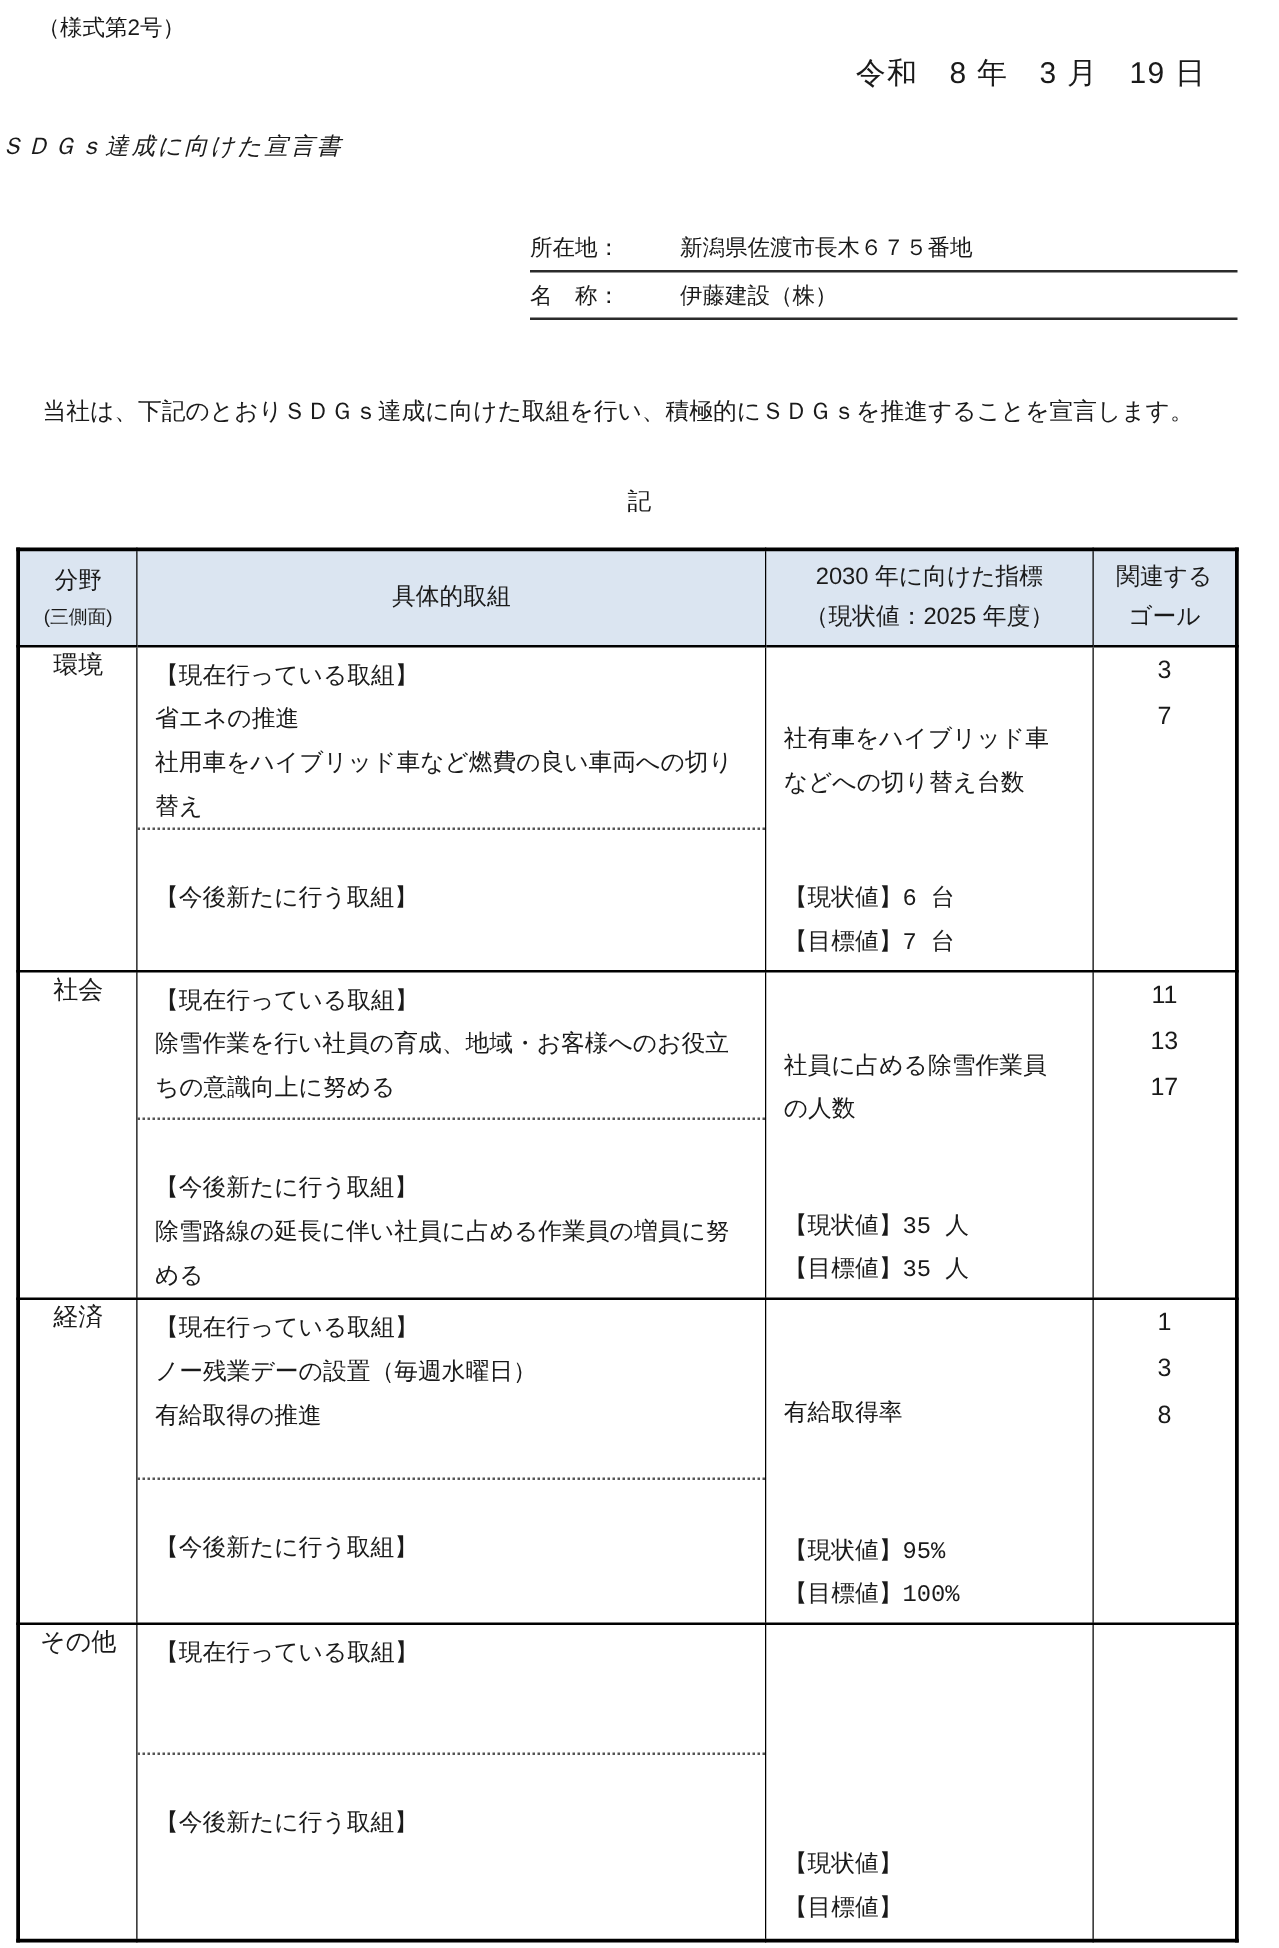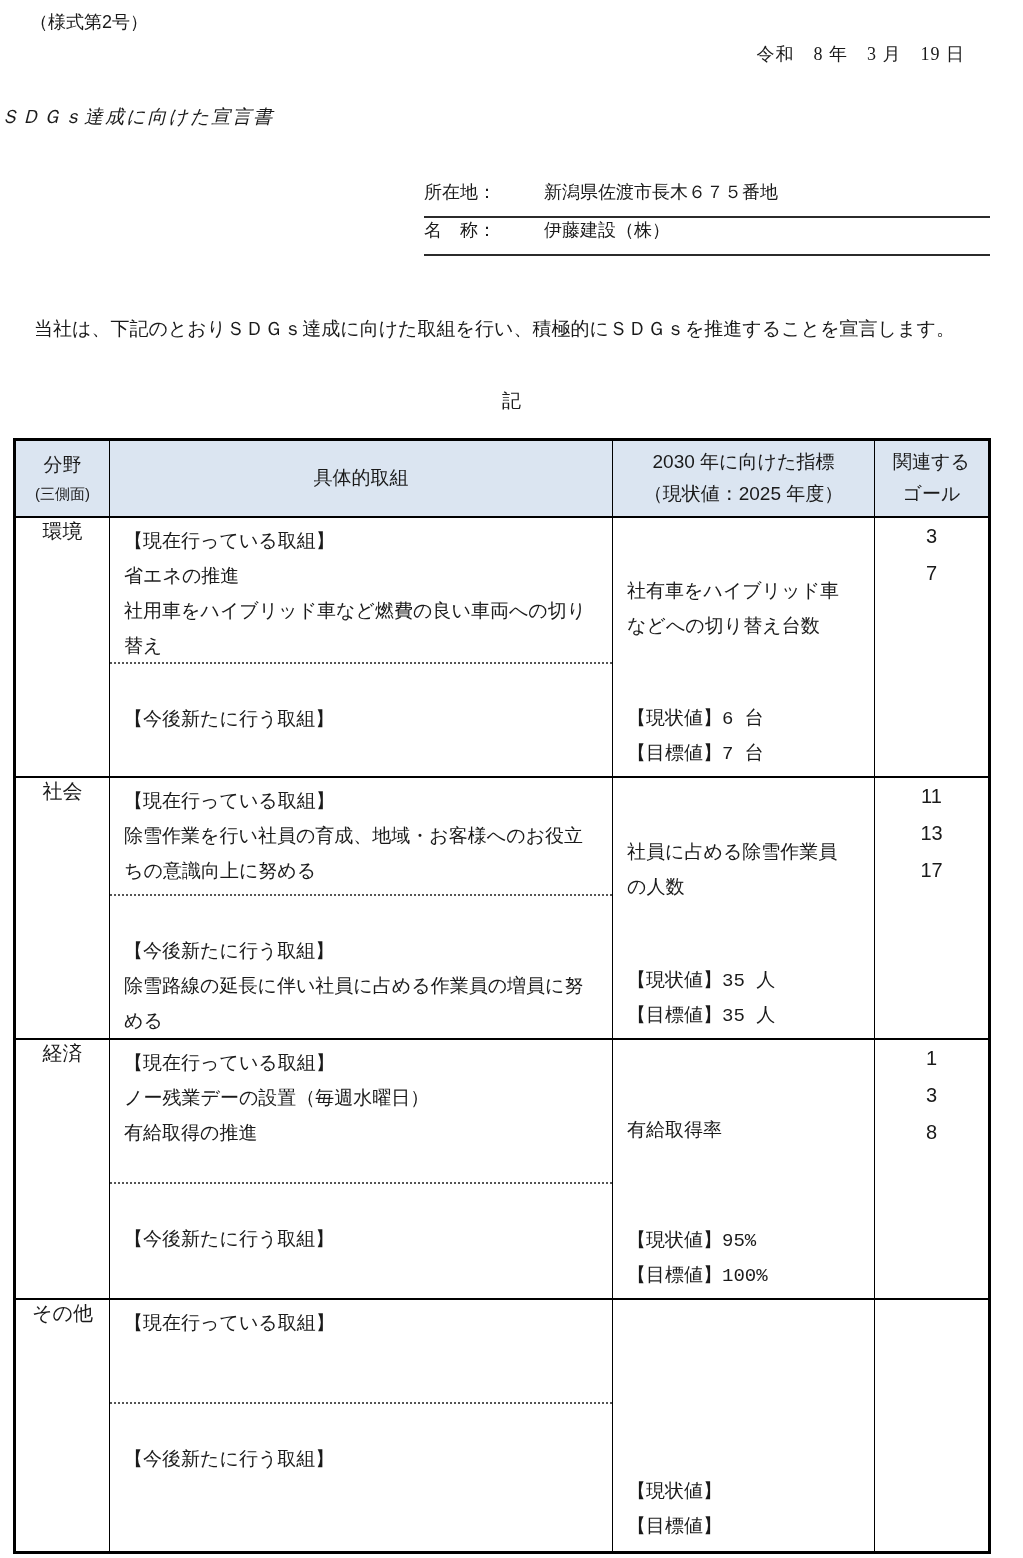--- a/index.html
+++ b/index.html
@@ -7,26 +7,26 @@
   body {
     position: relative;
     width: 1023px;
     height: 1558px;
     font-family: "Liberation Sans", "DejaVu Sans", sans-serif;
     color: #1a1a1a;
     overflow: hidden;
   }
 
   .form-label { position: absolute; top: 10px; left: 30px; font-size: 18px; }
-  .date-line  { position: absolute; top: 42px; right: 58px; font-size: 18px; letter-spacing: 1px; font-family: Liberation Serif, serif; }
+  .date-line  { position: absolute; top: 42px; right: 58px; font-size: 24px; letter-spacing: 1px; }
   .doc-title  { position: absolute; top: 104px; left: 0; width: 100%; 
                 font-size: 19px; letter-spacing: 2px; font-style: italic; }
 
   .company-block { position: absolute; top: 180px; left: 424px; width: 566px; }
-  .company-row   { display: flex; height: 38px;
+  .company-row   { display: flex; align-items: flex-end; height: 38px;
                    border-bottom: 2px solid #2b2b2b; padding-bottom: 6px; font-size: 18px; }
   .company-label { width: 110px; flex: 0 0 110px; }
   .company-value { margin-left: 10px; }
 
   .declaration { position: absolute; top: 316px; left: 34px; width: 958px; font-size: 19px; }
   .ki-mark     { position: absolute; top: 388px; left: 0; width: 100%; text-align: center; font-size: 19px; }
 
   table.sdg-table {
     position: absolute; top: 438px; left: 13px;
     width: 975px; border-collapse: collapse; table-layout: fixed;

